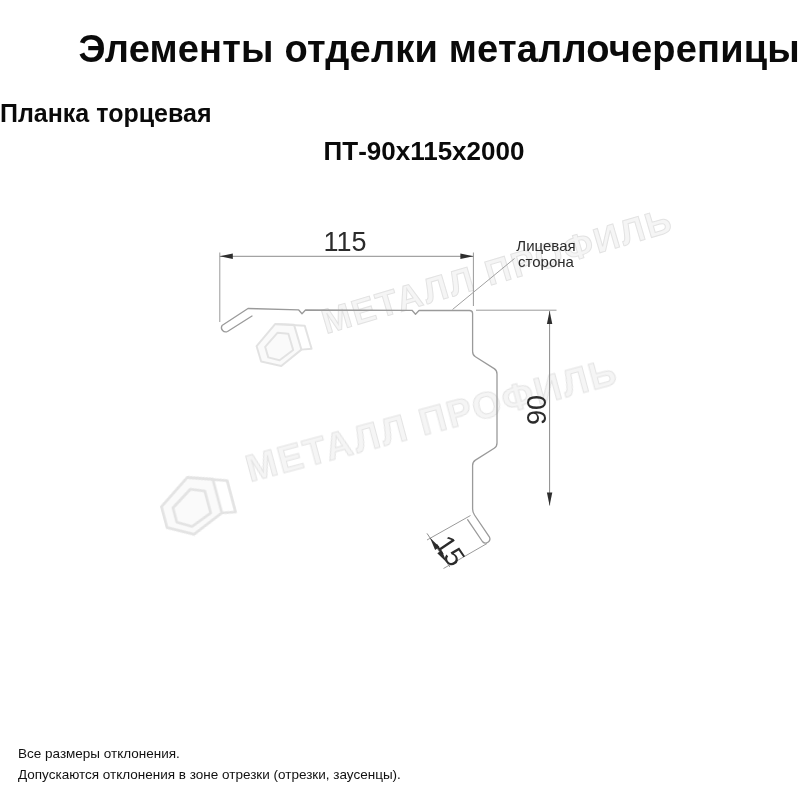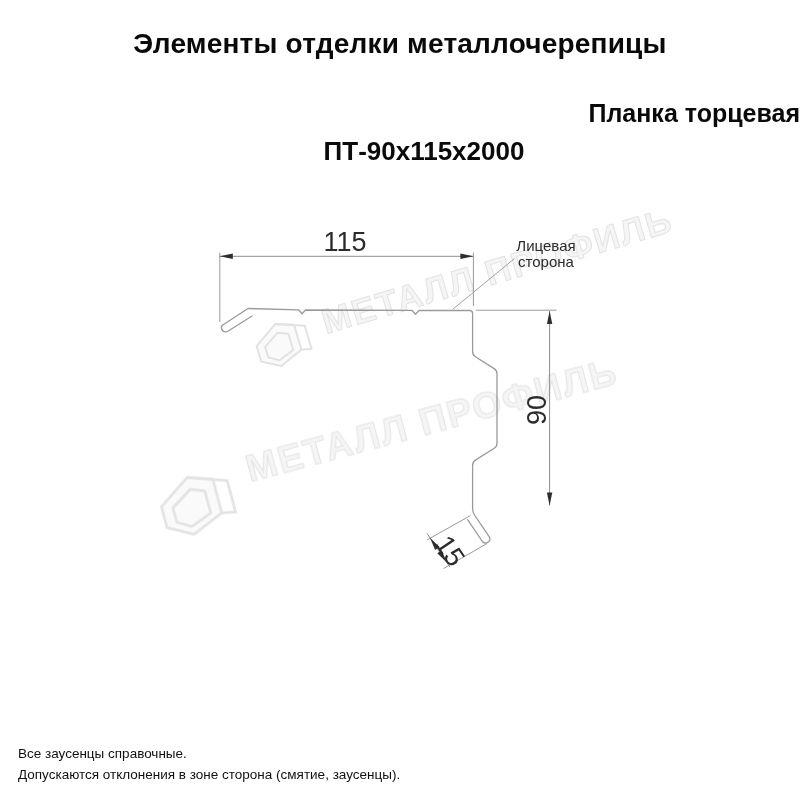--- a/index.html
+++ b/index.html
@@ -6,27 +6,27 @@
   .page{
     position:relative;
     width:800px;height:800px;
     background:#ffffff;
     overflow:hidden;
     font-family:"Liberation Sans", sans-serif;
     color:#0a0a0a;
   }
   .title{
     position:absolute;top:28px;left:0;width:800px;
-    margin:0;text-align:center;
-    font-size:28px;font-weight:700;color:#0a0a0a;
+    margin:0;text-align:right;
+    font-size:38px;font-weight:700;color:#0a0a0a;
     letter-spacing:0.2px;
   }
   .product-name{
     position:absolute;top:99px;left:0;width:800px;
-    margin:0;text-align:right;
+    margin:0;text-align:left;
     font-size:25px;font-weight:700;color:#0a0a0a;
   }
   .product-code{
     position:absolute;top:136px;left:0;width:800px;
     margin:0;text-align:center;
     font-size:26px;font-weight:700;color:#0a0a0a;padding-left:24px;
   }
   svg.diagram{position:absolute;left:0;top:0;width:800px;height:800px;}
 
   .outline{fill:none;stroke:#9a9a9a;stroke-width:1.3;stroke-linejoin:round;stroke-linecap:round;}
@@ -136,17 +136,17 @@
     </g>
 
     <g>
       <line class="leader" x1="452.5" y1="309.5" x2="514.5" y2="258.5"></line>
       <text class="facetext" x="546" y="251" text-anchor="middle">Лицевая</text>
       <text class="facetext" x="546" y="267" text-anchor="middle">сторона</text>
     </g>
   </svg>
 
   <div class="footer">
-    <div>Все заусенцы справочные.</div>
-    <div>Допускаются отклонения в зоне сторона (смятие, заусенцы).</div>
+    <div>Все размеры отклонения.</div>
+    <div>Допускаются отклонения в зоне отрезки (отрезки, заусенцы).</div>
   </div>
 
 </div>
 
 </body></html>

